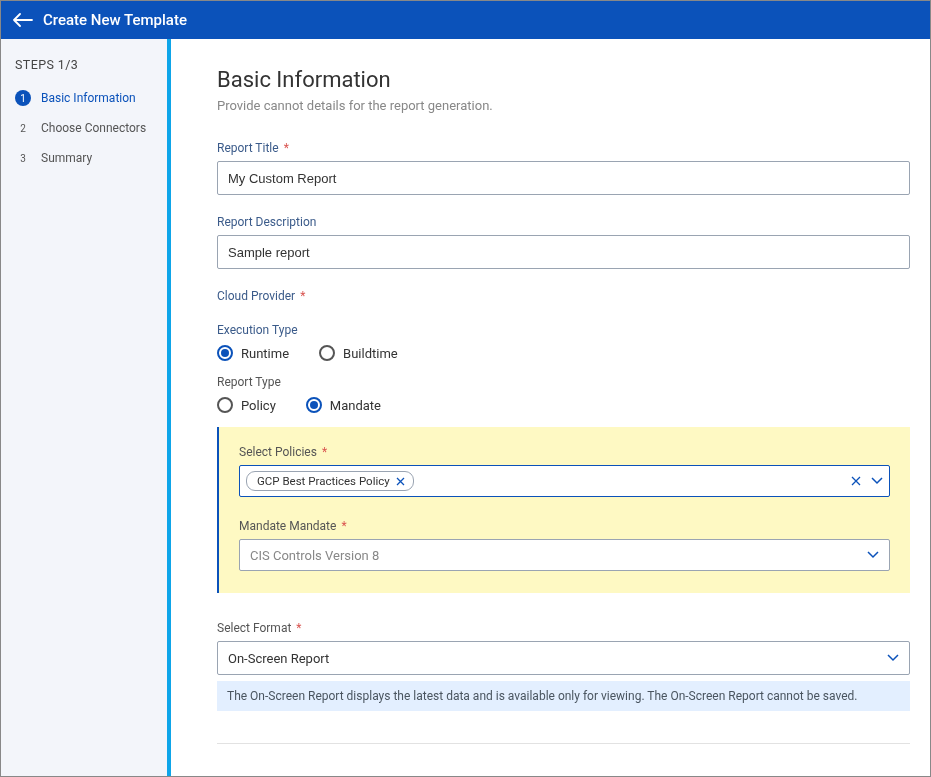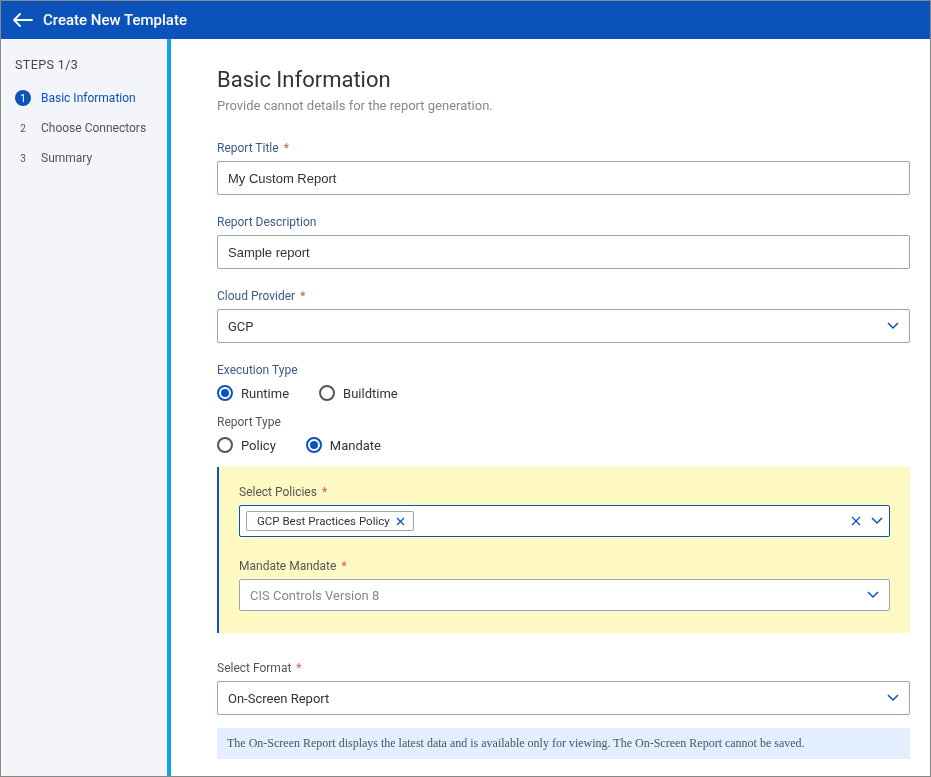--- a/index.html
+++ b/index.html
@@ -168,21 +168,21 @@
     border: 1px solid #0b52ba;
     border-radius: 2px;
     padding: 3px 6px;
     display: flex;
     align-items: center;
     justify-content: space-between;
     background: #fff;
   }
   .chip {
     border: 1px solid #9aa4b2;
-    border-radius: 2px;
+    border-radius: 9px;
     padding: 2px 8px 2px 10px;
     font-size: 11.5px;
     color: #333;
     display: inline-flex;
     align-items: center;
     gap: 6px;
   }
   .chip-x { color: #0b52ba; cursor: pointer; font-size: 11px;}
   .chip-input-right { display: flex; gap: 10px; align-items: center; color: #0b52ba; }
 
@@ -198,23 +198,22 @@
     background: #fff;
     color: #888;
     font-size: 13px;
     cursor: pointer;
   }
   .info-banner {
     background: #e3efff;
     color: #4a5560;
     font-size: 12px;
     padding: 8px 10px;
-    margin-top: 13px;
+    margin-top: 6px;
     margin-bottom: 32px;
-    font-family: Liberation Serif, serif;
   }
   .divider {
     border: none;
     border-top: 1px solid #e2e2e2;
     margin: 0 0 18px 0;
   }
   svg { display: block; }
 </style>
 </head>
 <body>
@@ -256,28 +255,20 @@
       <input class="text-input" type="text" value="My Custom Report" style="">
     </div>
 
     <div class="field">
       <label class="field-label">Report Description</label>
       <input class="text-input" type="text" value="Sample report" style="">
     </div>
 
     <div class="field">
       <label class="field-label"><span>Cloud Provider</span> <span class="required">*</span></label>
-      <div class="select-box">
-        <span>GCP</span>
-        <span class="chev">
-          <svg width="12" height="8" viewBox="0 0 12 8">
-              <path d="M1 1 L6 6 L11 1" stroke="#0b52ba" stroke-width="1.5" fill="none"></path>
-            </svg>
-        </span>
-      </div>
     </div>
 
     <div class="field" style="margin-bottom:6px">
       <label class="field-label">Execution Type</label>
       <div class="radio-row">
         <div class="radio-opt">
           <span class="radio-circle selected">
               <span class="radio-dot"></span>
             </span>
           <span>Runtime</span>

